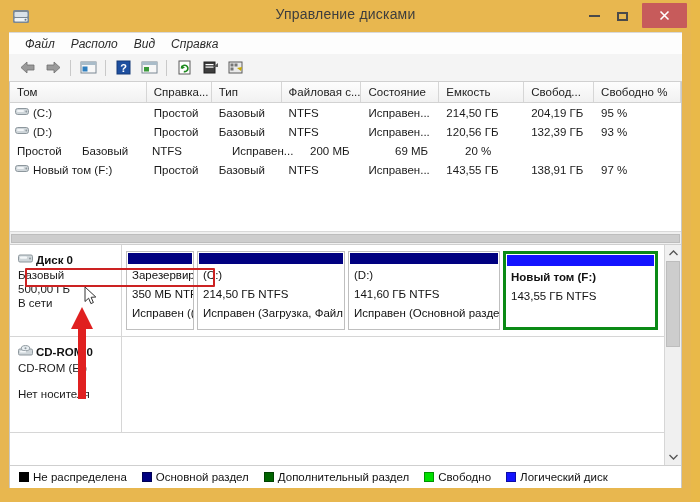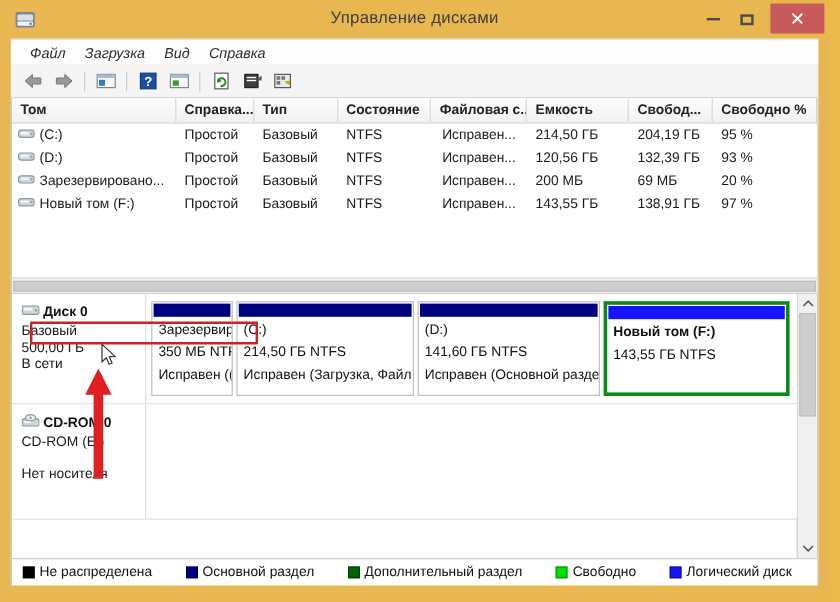--- a/index.html
+++ b/index.html
@@ -74,21 +74,21 @@
   .vol-list{flex:0 0 162px;display:flex;flex-direction:column;background:#fff;border-bottom:1px solid #cfcfcf;}
   .vl-header{
     display:flex;height:20px;flex:0 0 20px;
     background:linear-gradient(to bottom,#fdfdfd 0%,#f1f1f1 100%);
     border-bottom:1px solid #d2d2d2;
   }
   .vl-th{
     font-size:11.5px;color:#222;display:flex;align-items:center;
     padding-left:7px;box-sizing:border-box;
     border-right:1px solid #d6d6d6;
-    overflow:hidden;white-space:nowrap;font-weight:bold;
+    overflow:hidden;white-space:nowrap;
   }
   .vl-body{flex:1 1 auto;position:relative;overflow:hidden;}
   .vl-row{display:flex;height:19px;align-items:center;}
   .vl-td{
     font-size:11.5px;color:#1a1a1a;box-sizing:border-box;
     padding-left:7px;overflow:hidden;white-space:nowrap;
     display:flex;align-items:center;
   }
   .vl-td.first{padding-left:5px;gap:4px;}
   .drive-ico{flex:0 0 14px;}
@@ -126,21 +126,21 @@
   .vscroll{
     flex:0 0 16px;background:#f0f0f0;border-left:1px solid #d6d6d6;
     display:flex;flex-direction:column;align-items:center;
   }
   .vs-arrow{flex:0 0 16px;width:16px;display:flex;align-items:center;justify-content:center;font-size:9px;color:#555;}
   .vs-track{flex:1 1 auto;width:16px;position:relative;}
   .vs-thumb{position:absolute;left:1px;right:1px;top:0;height:86px;background:#cdcdcd;border:1px solid #bdbdbd;box-sizing:border-box;}
   
   .legend{
     flex:0 0 22px;height:22px;background:#fff;border-top:1px solid #cfcfcf;
-    display:flex;align-items:center;padding-left:9px;gap:19px;text-align:right;
+    display:flex;align-items:center;padding-left:9px;gap:6px;text-align:right;
   }
   .lg-item{display:flex;align-items:center;gap:4px;margin-right:9px;}
   .lg-sw{width:10px;height:10px;display:block;border:1px solid rgba(0,0,0,.35);box-sizing:border-box;}
   .lg-lb{font-size:11.5px;color:#111;white-space:nowrap;}
   
   .anno-box{
     position:absolute;border:2px solid #cc2222;box-sizing:border-box;
     pointer-events:none;border-radius:1px;
   }
   .anno-arrow{position:absolute;pointer-events:none;}
@@ -172,21 +172,21 @@
       <div class="win-btn close">
         <svg width="13" height="13" viewBox="0 0 13 13">
           <path d="M2.5 2.5 L10.5 10.5 M10.5 2.5 L2.5 10.5" stroke="#ffffff" stroke-width="1.6" fill="none"></path>
         </svg>
       </div>
     </div>
   </div>
 
   <div class="menubar">
     <div class="menu-item">Файл</div>
-    <div class="menu-item">Загрузка</div>
+    <div class="menu-item">Располо</div>
     <div class="menu-item">Вид</div>
     <div class="menu-item">Справка</div>
   </div>
 
   <div class="toolbar">
     <div class="tb-btn">
       <svg width="17" height="15" viewBox="0 0 17 15">
         <path d="M8 2 L2 7.5 L8 13 L8 10 L15 10 L15 5 L8 5 Z" fill="#9a9a9a" stroke="#6f6f6f" stroke-width=".8"></path>
       </svg>
     </div>
@@ -244,22 +244,22 @@
     </div>
   </div>
 
   <div class="client">
 
     <div class="vol-list">
       <div class="vl-header">
         <div class="vl-th" style="width:137px">Том</div>
         <div class="vl-th" style="width:65px">Справка...</div>
         <div class="vl-th" style="width:70px">Тип</div>
+        <div class="vl-th" style="width:80px">Файловая с...</div>
         <div class="vl-th" style="width:78px">Состояние</div>
-        <div class="vl-th" style="width:80px">Файловая с...</div>
         <div class="vl-th" style="width:85px">Емкость</div>
         <div class="vl-th" style="width:70px">Свобод...</div>
         <div class="vl-th" style="width:87px">Свободно %</div>
       </div>
       <div class="vl-body">
 
         <div class="vl-row">
           <div class="vl-td first" style="width:137px">
             <span class="drive-ico">
               <svg width="14" height="11" viewBox="0 0 14 11">
@@ -293,30 +293,20 @@
           <div class="vl-td" style="width:65px">Простой</div>
           <div class="vl-td" style="width:70px">Базовый</div>
           <div class="vl-td" style="width:80px">NTFS</div>
           <div class="vl-td" style="width:78px">Исправен...</div>
           <div class="vl-td" style="width:85px">120,56 ГБ</div>
           <div class="vl-td" style="width:70px">132,39 ГБ</div>
           <div class="vl-td" style="width:87px">93 %</div>
         </div>
 
         <div class="vl-row">
-          <div class="vl-td first" style="width:137px">
-            <span class="drive-ico">
-              <svg width="14" height="11" viewBox="0 0 14 11">
-                <rect x="0.5" y="2.5" width="13" height="6" rx="2.2" fill="#cfd6da" stroke="#8d979d"></rect>
-                <rect x="2" y="4" width="7" height="2" rx="1" fill="#f2f5f7"></rect>
-                <circle cx="11.3" cy="5.5" r="0.9" fill="#8d979d"></circle>
-              </svg>
-            </span>
-            <span>Зарезервировано...</span>
-          </div>
           <div class="vl-td" style="width:65px">Простой</div>
           <div class="vl-td" style="width:70px">Базовый</div>
           <div class="vl-td" style="width:80px">NTFS</div>
           <div class="vl-td" style="width:78px">Исправен...</div>
           <div class="vl-td" style="width:85px">200 МБ</div>
           <div class="vl-td" style="width:70px">69 МБ</div>
           <div class="vl-td" style="width:87px">20 %</div>
         </div>
 
         <div class="vl-row">

